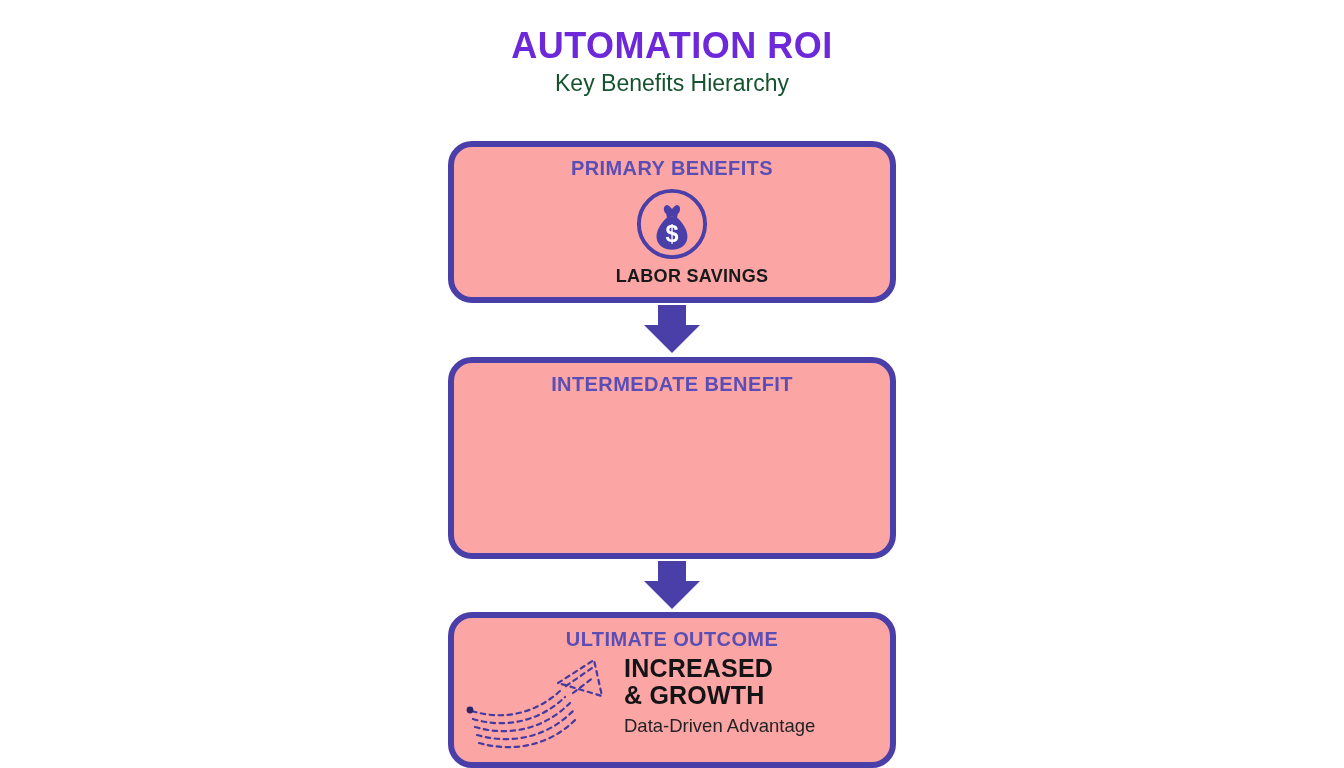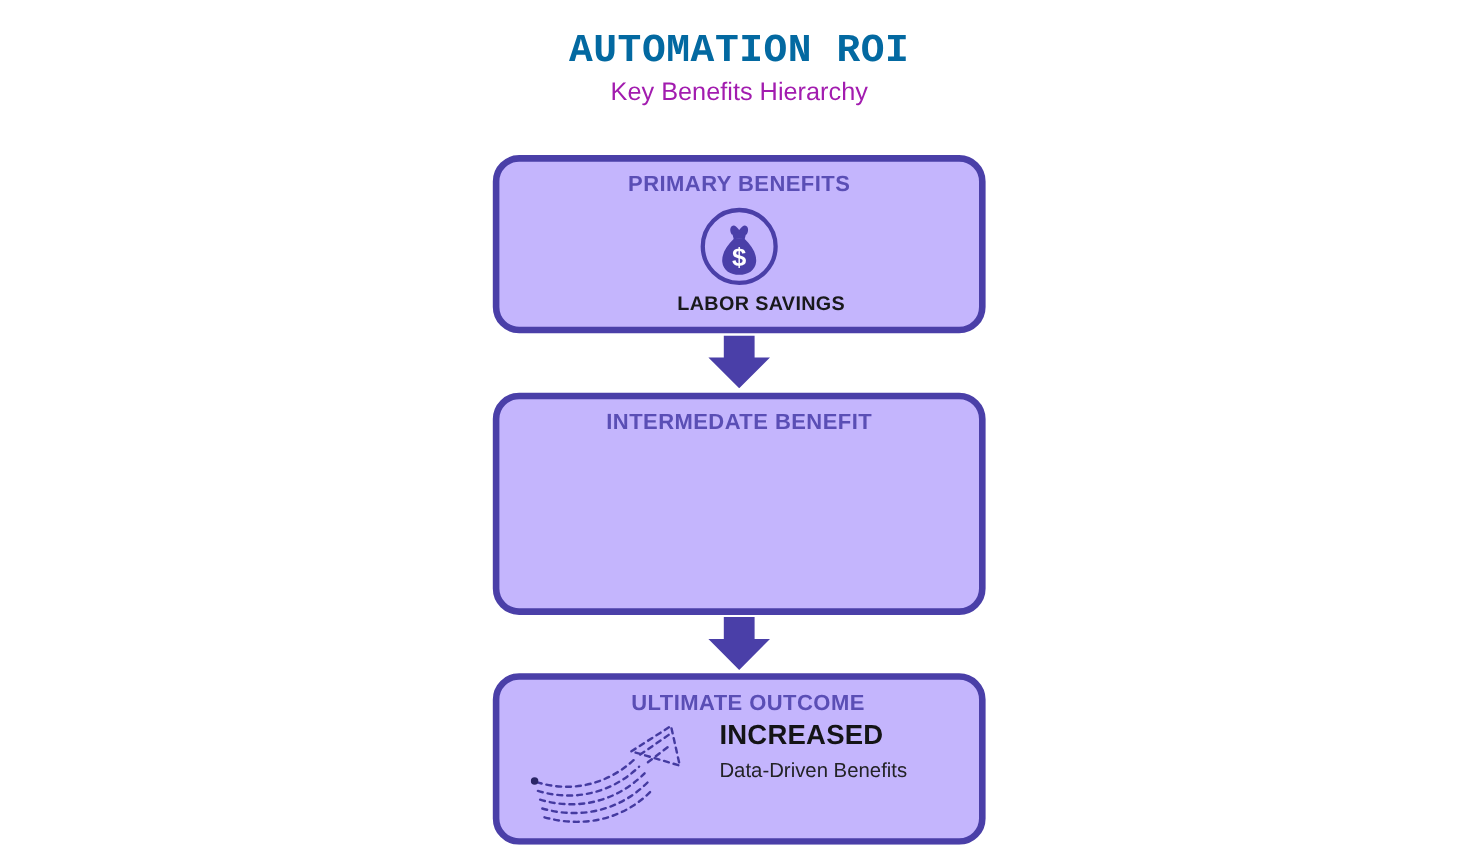--- a/index.html
+++ b/index.html
@@ -14,52 +14,52 @@
     font-family:"Liberation Sans", sans-serif;
     color:var(--ink);
   }
   .stage{
     position:relative;width:1344px;height:768px;background:#fff;
     display:flex;flex-direction:column;align-items:center;
     padding-top:24px;
   }
   .title{
     font-size:36px;font-weight:700;letter-spacing:0.5px;
-    line-height:44px;color:#0369a1;text-align:center;font-family:Liberation Mono, monospace;
+    line-height:44px;color:#6d28d9;text-align:center;
   }
   .subtitle{
-    font-size:23px;font-weight:400;color:#a21caf;
+    font-size:23px;font-weight:400;color:#14532d;
     line-height:30px;text-align:center;
   }
   .benefit-box{
-    width:448px;background:#c4b5fd;
+    width:448px;background:#fca5a5;
     border:6px solid var(--accent);border-radius:24px;
     display:flex;flex-direction:column;align-items:center;
   }
   .box-primary{height:162px;margin-top:43px;}
   .box-intermediate{height:202px;margin-top:2px;}
-  .box-ultimate{height:156px;margin-top:1px;padding-left:16px;}
+  .box-ultimate{height:156px;margin-top:1px;}
   .box-header{
     font-size:20px;font-weight:700;color:var(--header);
     letter-spacing:0.4px;margin-top:9px;line-height:24px;
   }
   .items-row{display:flex;justify-content:center;align-items:flex-start;gap:54px;margin-top:7px;}
   .benefit-item{display:flex;flex-direction:column;align-items:center;}
   .icon-circle{width:74px;height:74px;color:var(--accent);}
   .item-label{
     font-size:18px;font-weight:700;color:#19191b;
     letter-spacing:0.3px;margin-top:5px;white-space:nowrap;margin-left:40px;
   }
   .down-arrow{width:58px;height:48px;color:var(--accent);margin:2px 0;flex:0 0 auto;}
   .outcome-row{
     display:flex;align-items:flex-start;width:100%;
     padding:2px 6px 0 4px;
   }
   .growth-graphic{width:162px;height:114px;color:#443aa0;flex:0 0 auto;}
-  .outcome-text{display:flex;flex-direction:column;margin-left:18px;margin-top:2px;}
+  .outcome-text{display:flex;flex-direction:column;margin-left:4px;margin-top:2px;}
   .outcome-line{
     font-size:25px;font-weight:700;color:#141416;
     line-height:26.5px;letter-spacing:0.2px;white-space:nowrap;
   }
   .outcome-sub{
     font-size:18.5px;font-weight:400;color:#232326;
     margin-top:7px;white-space:nowrap;
   }
 </style>
 </head>
@@ -109,18 +109,19 @@
           <path d="M19,82 C54,92 90,84 116,57"></path>
           <path d="M21,90 C57,100 94,92 120,64"></path>
           <path d="M100,30 L136,7 L144,43 Z"></path>
           <path d="M108,33 L134,15"></path>
           <path d="M115,40 L136,24"></path>
         </g>
         <circle cx="12" cy="57" r="3.4" fill="#2a2566"></circle>
       </svg>
       <div class="outcome-text">
         <div class="outcome-line">INCREASED</div>
-        <div class="outcome-sub">Data-Driven Benefits</div>
+        <div class="outcome-line">&amp; GROWTH</div>
+        <div class="outcome-sub">Data-Driven Advantage</div>
       </div>
     </div>
   </div>
 
 </div>
 
 </body></html>

